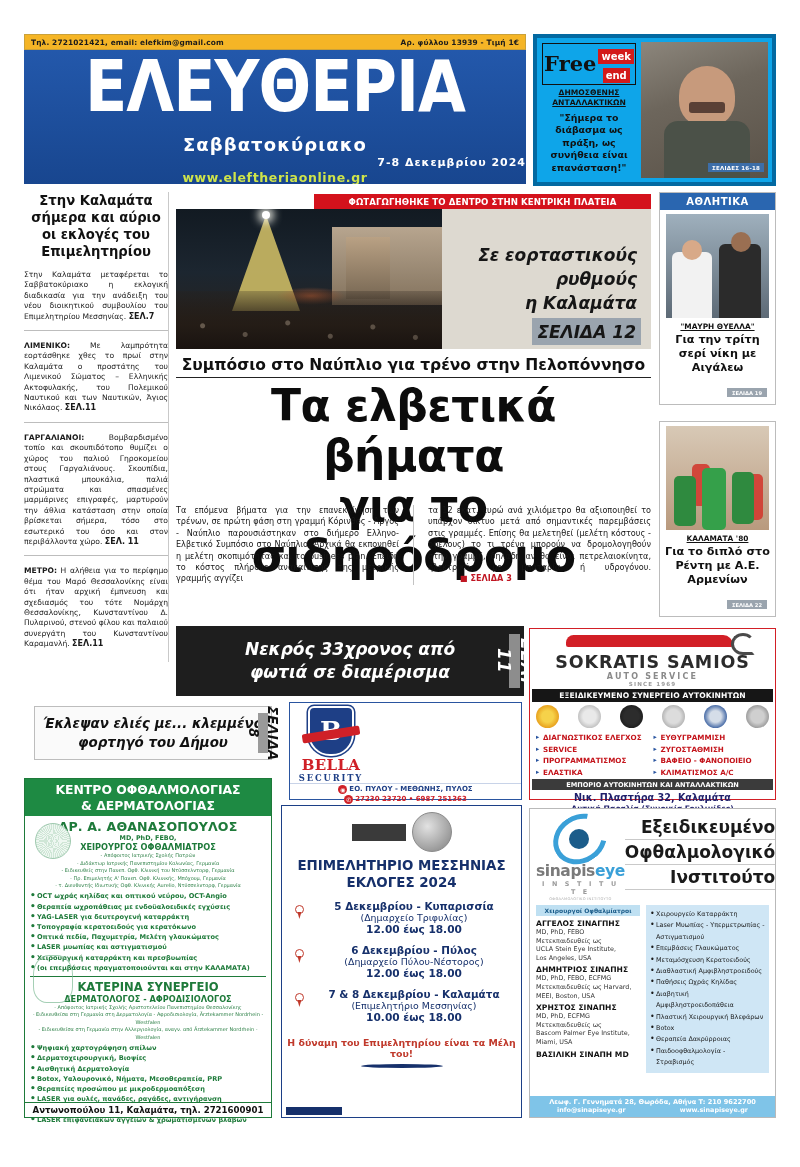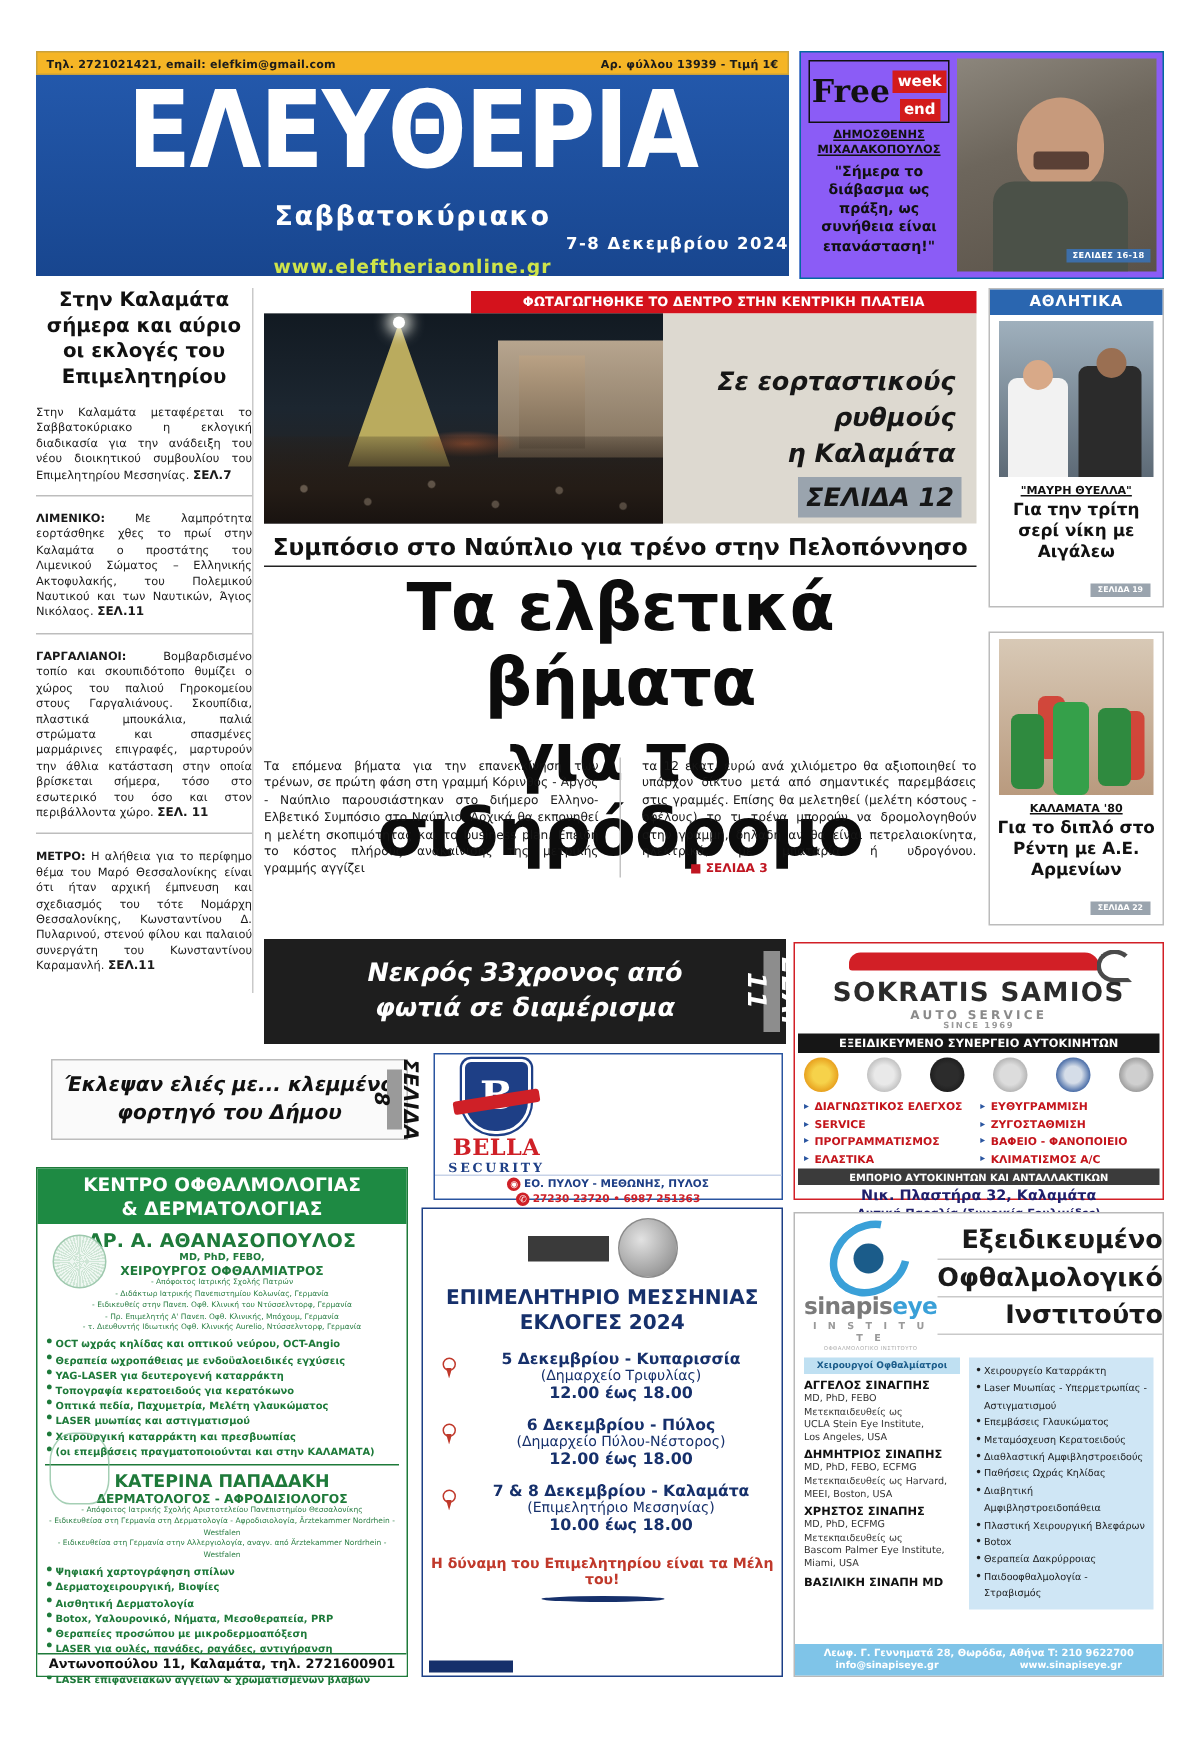--- a/index.html
+++ b/index.html
@@ -10,21 +10,21 @@
   .masthead{position:absolute;left:24px;top:34px;width:502px;height:152px;}
   .mast-strip{height:16px;background:#f5b526;border:1px solid #caa13a;display:flex;align-items:center;justify-content:space-between;padding:0 6px;box-sizing:border-box;}
   .mast-strip span{font-size:7.4px;font-weight:bold;color:#1b1b1b;letter-spacing:.02em;}
   .mast-blue{height:134px;background:#1e4e9c;background:linear-gradient(180deg,#2358ab 0%,#18468f 100%);position:relative;overflow:hidden;}
   .logo-word{position:absolute;left:0;right:0;top:6px;text-align:center;font-family:"DejaVu Sans","Liberation Sans",sans-serif;font-weight:bold;font-size:62px;line-height:62px;color:#fff;letter-spacing:-1px;transform:scaleY(1.15);}
   .mast-sub{position:absolute;left:0;right:0;top:84px;text-align:center;color:#fff;font-weight:bold;font-size:18px;letter-spacing:.06em;}
   .mast-date{position:absolute;left:0;right:0;top:106px;text-align:right;color:#fff;font-weight:bold;font-size:11px;letter-spacing:.09em;}
   .mast-url{position:absolute;left:0;right:0;top:120px;text-align:center;color:#cfe44a;font-weight:bold;font-size:12.5px;letter-spacing:.05em;}
 
   
-  .freebox{position:absolute;left:533px;top:34px;width:243px;height:152px;border:1px solid #0369a1;background:#8b5cf6;box-sizing:border-box;display:flex;}
+  .freebox{position:absolute;left:533px;top:34px;width:243px;height:152px;border:4px solid #0369a1;background:#0ea5e9;box-sizing:border-box;display:flex;}
   .fb-left{width:104px;padding:4px 3px 0 3px;box-sizing:border-box;text-align:center;}
   .fb-free{display:flex;align-items:center;justify-content:center;gap:2px;border:1px solid #111;padding:1px 2px;margin:1px 2px 3px 2px;}
   .fb-free-t{font-size:21px;font-weight:bold;font-family:"DejaVu Serif","Liberation Serif",serif;color:#111;line-height:20px;}
   .fb-wk{background:#d31b1b;color:#fff;font-size:10px;font-weight:bold;line-height:10px;padding:2px 3px;text-align:center;}
   .fb-name{font-size:7.6px;font-weight:bold;line-height:10px;color:#111;text-decoration:underline;}
   .fb-quote{font-size:9.4px;font-weight:bold;line-height:12.4px;color:#111;margin-top:4px;font-family:"DejaVu Sans","Liberation Sans",sans-serif;}
   .fb-photo{flex:1;margin:4px 4px 4px 0;position:relative;background:linear-gradient(160deg,#8c867c 0%,#6d665c 40%,#5a5248 100%);overflow:hidden;}
   .fb-pg{position:absolute;right:4px;bottom:6px;background:#3d6ea8;color:#fff;font-size:5.5px;font-weight:bold;padding:1.5px 4px;letter-spacing:.04em;}
 
   
@@ -218,21 +218,21 @@
   <div class="freebox">
     <div class="fb-left">
       <div class="fb-free">
         <span class="fb-free-t">Free</span>
         <span>
           <span class="fb-wk">week</span>
           <span class="fb-wk">end</span>
         </span>
       </div>
       <div class="fb-name">ΔΗΜΟΣΘΕΝΗΣ</div>
-      <div class="fb-name">ΜΙΧΑΛΑΚΟΠΟΥΛΟΣ</div>
+      <div class="fb-name">ΑΝΤΑΛΛΑΚΤΙΚΩΝ</div>
       <div class="fb-quote">"Σήμερα το διάβασμα ως πράξη, ως συνήθεια είναι επανάσταση!"</div>
     </div>
     <div class="fb-photo">
       <div style="position:absolute;left:30%;top:18%;width:44%;height:44%;border-radius:50% 50% 42% 42%;background:#c79a7c;"></div>
       <div style="position:absolute;left:18%;top:58%;width:68%;height:42%;background:#4b5148;border-radius:14px 14px 0 0;"></div>
       <div style="position:absolute;left:38%;top:44%;width:28%;height:8%;background:#5a4036;border-radius:3px;"></div>
       <div class="fb-pg">ΣΕΛΙΔΕΣ 16-18</div>
     </div>
   </div>
 
@@ -410,21 +410,21 @@
         <li>Θεραπεία ωχροπάθειας με ενδοϋαλοειδικές εγχύσεις</li>
         <li>YAG-LASER για δευτερογενή καταρράκτη</li>
         <li>Τοπογραφία κερατοειδούς για κερατόκωνο</li>
         <li>Οπτικά πεδία, Παχυμετρία, Μελέτη γλαυκώματος</li>
         <li>LASER μυωπίας και αστιγματισμού</li>
         <li>Χειρουργική καταρράκτη και πρεσβυωπίας</li>
         <li style="list-style:none;padding-left:7px;">(οι επεμβάσεις πραγματοποιούνται και στην ΚΑΛΑΜΑΤΑ)</li>
       </ul>
       <hr class="ey-sep">
       <div class="ey-hand"></div>
-      <div class="ey-doc2">ΚΑΤΕΡΙΝΑ ΠΑΠΑΔΑΚΗ</div>
+      <div class="ey-doc2">ΚΑΤΕΡΙΝΑ ΣΥΝΕΡΓΕΙΟ</div>
       <div class="ey-spec">ΔΕΡΜΑΤΟΛΟΓΟΣ - ΑΦΡΟΔΙΣΙΟΛΟΓΟΣ</div>
       <div class="ey-mini">- Απόφοιτος Ιατρικής Σχολής Αριστοτελείου Πανεπιστημίου Θεσσαλονίκης</div>
       <div class="ey-mini">- Ειδικευθείσα στη Γερμανία στη Δερματολογία - Αφροδισιολογία, Ärztekammer Nordrhein - Westfalen</div>
       <div class="ey-mini">- Ειδικευθείσα στη Γερμανία στην Αλλεργιολογία, αναγν. από Ärztekammer Nordrhein - Westfalen</div>
       <ul class="ey-list">
         <li>Ψηφιακή χαρτογράφηση σπίλων</li>
         <li>Δερματοχειρουργική, Βιοψίες</li>
         <li>Αισθητική Δερματολογία</li>
         <li>Botox, Υαλουρονικό, Νήματα, Μεσοθεραπεία, PRP</li>
         <li>Θεραπείες προσώπου με μικροδερμοαπόξεση</li>

